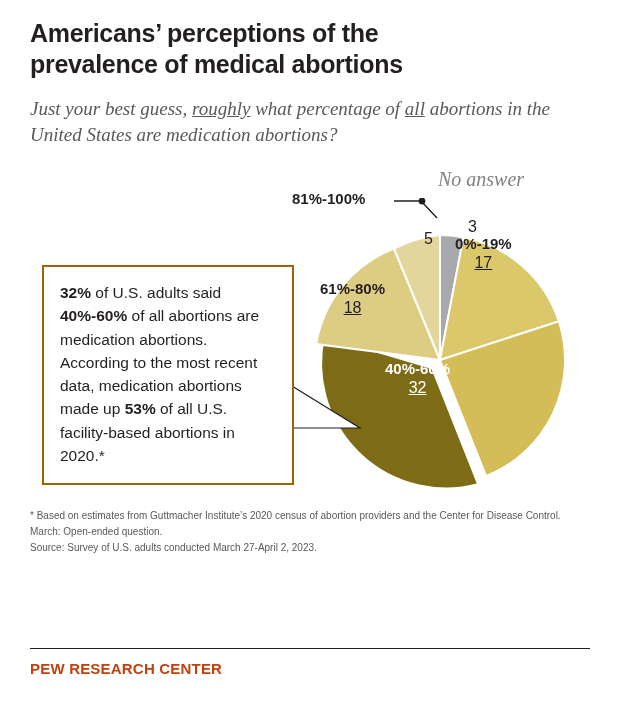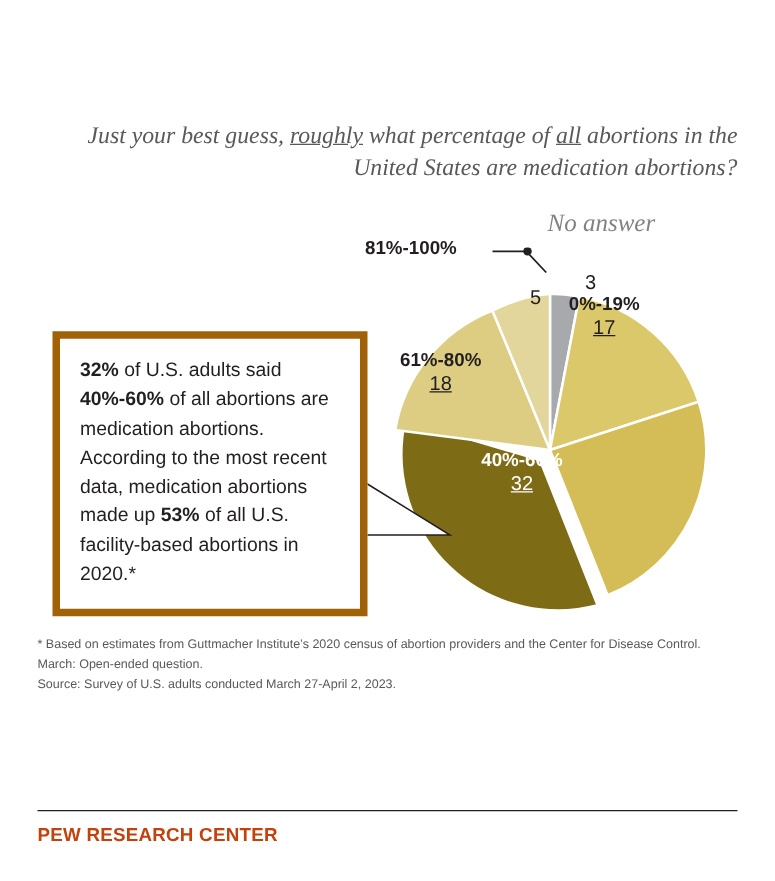--- a/index.html
+++ b/index.html
@@ -30,21 +30,20 @@
   .subtitle {
     position: absolute;
     left: 30px;
     top: 96px;
     width: 560px;
     font-family: "Liberation Serif", serif;
     font-style: italic;
     font-size: 19px;
     line-height: 1.35;
     color: #58595b;
-    text-align: right;
   }
   .subtitle u { text-decoration: underline; }
 
   
   .chart-area {
     position: absolute;
     left: 0;
     top: 160px;
     width: 620px;
     height: 360px;
@@ -94,21 +93,21 @@
     left: 393px; top: 38px;
     width: 52px; height: 22px;
   }
 
   
   .callout {
     position: absolute;
     left: 42px;
     top: 105px;
     width: 252px;
-    border: 6px solid #a16207;
+    border: 2px solid #a16207;
     background: #ffffff;
     padding: 14px 16px 16px 16px;
     font-size: 15.5px;
     line-height: 1.5;
     z-index: 5;
   }
   .callout b { font-weight: bold; }
   .callout-pointer {
     position: absolute;
     left: 292px;
@@ -146,20 +145,24 @@
     font-weight: bold;
     letter-spacing: 0.2px;
     color: #c2410c;
   }
 </style>
 </head>
 <body>
 
 <div class="wrap">
 
+  <div class="title">
+    <span>Americans’ perceptions of the</span><br>
+    <span>prevalence of medical abortions</span>
+  </div>
 
   <div class="subtitle">
     <span>Just your best guess, </span><u>roughly</u><span> what percentage of </span><u>all</u><span> abortions in the United States are medication abortions?</span>
   </div>
 
   <div class="chart-area">
 
     <svg class="pie-svg" width="280" height="310" viewBox="0 0 280 310">
 
       <g>

